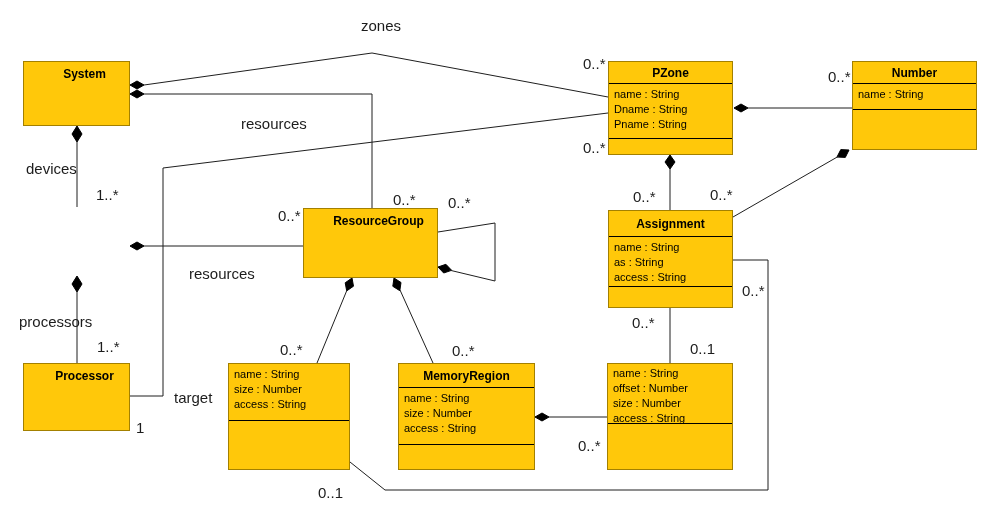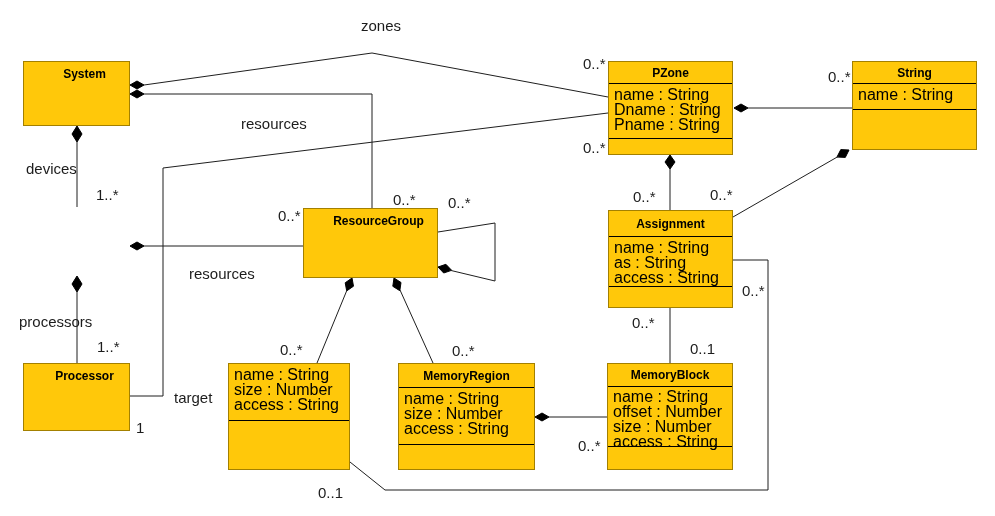--- a/index.html
+++ b/index.html
@@ -18,21 +18,21 @@
     position:absolute; background:#FFC80A; border:1px solid #A38000;
     box-sizing:border-box; color:#000;
   }
   .uml .t {
     font-weight:bold; font-size:12px; text-align:center; color:#000;
     box-sizing:border-box;
   }
   .plain .t { padding-top:5px;padding-left:16px; }
   .cmp .t { border-bottom:1px solid #000; display:flex; align-items:center; justify-content:center; }
   .cmp .a {
-    border-bottom:1px solid #000; font-size:16px; line-height:15px;
+    border-bottom:1px solid #000; font-size:11px; line-height:15px;
     padding:3px 0 0 5px; box-sizing:border-box;
   }
 </style>
 </head>
 <body>
 
 <div class="canvas">
 
   <svg class="wires" viewBox="0 0 995 516">
 
@@ -112,37 +112,36 @@
   <div class="uml cmp" style="left:608px;top:61px;width:125px;height:94px">
     <div class="t" style="height:22px">PZone</div>
     <div class="a" style="height:55px">
       <div>name : String</div>
       <div>Dname : String</div>
       <div>Pname : String</div>
     </div>
   </div>
 
   <div class="uml cmp" style="left:852px;top:61px;width:125px;height:89px">
-    <div class="t" style="height:22px">String</div>
+    <div class="t" style="height:22px">Number</div>
     <div class="a" style="height:26px">
       <div>name : String</div>
     </div>
   </div>
 
   <div class="uml cmp" style="left:608px;top:210px;width:125px;height:98px">
     <div class="t" style="height:26px">Assignment</div>
     <div class="a" style="height:50px">
       <div>name : String</div>
       <div>as : String</div>
       <div>access : String</div>
     </div>
   </div>
 
   <div class="uml cmp" style="left:607px;top:363px;width:126px;height:107px">
-    <div class="t" style="height:23px">MemoryBlock</div>
     <div class="a" style="height:60px;padding-top:2px">
       <div>name : String</div>
       <div>offset : Number</div>
       <div>size : Number</div>
       <div>access : String</div>
     </div>
   </div>
 
   <div class="lbl" style="left:361px;top:19px">zones</div>
   <div class="lbl" style="left:583px;top:57px">0..*</div>

